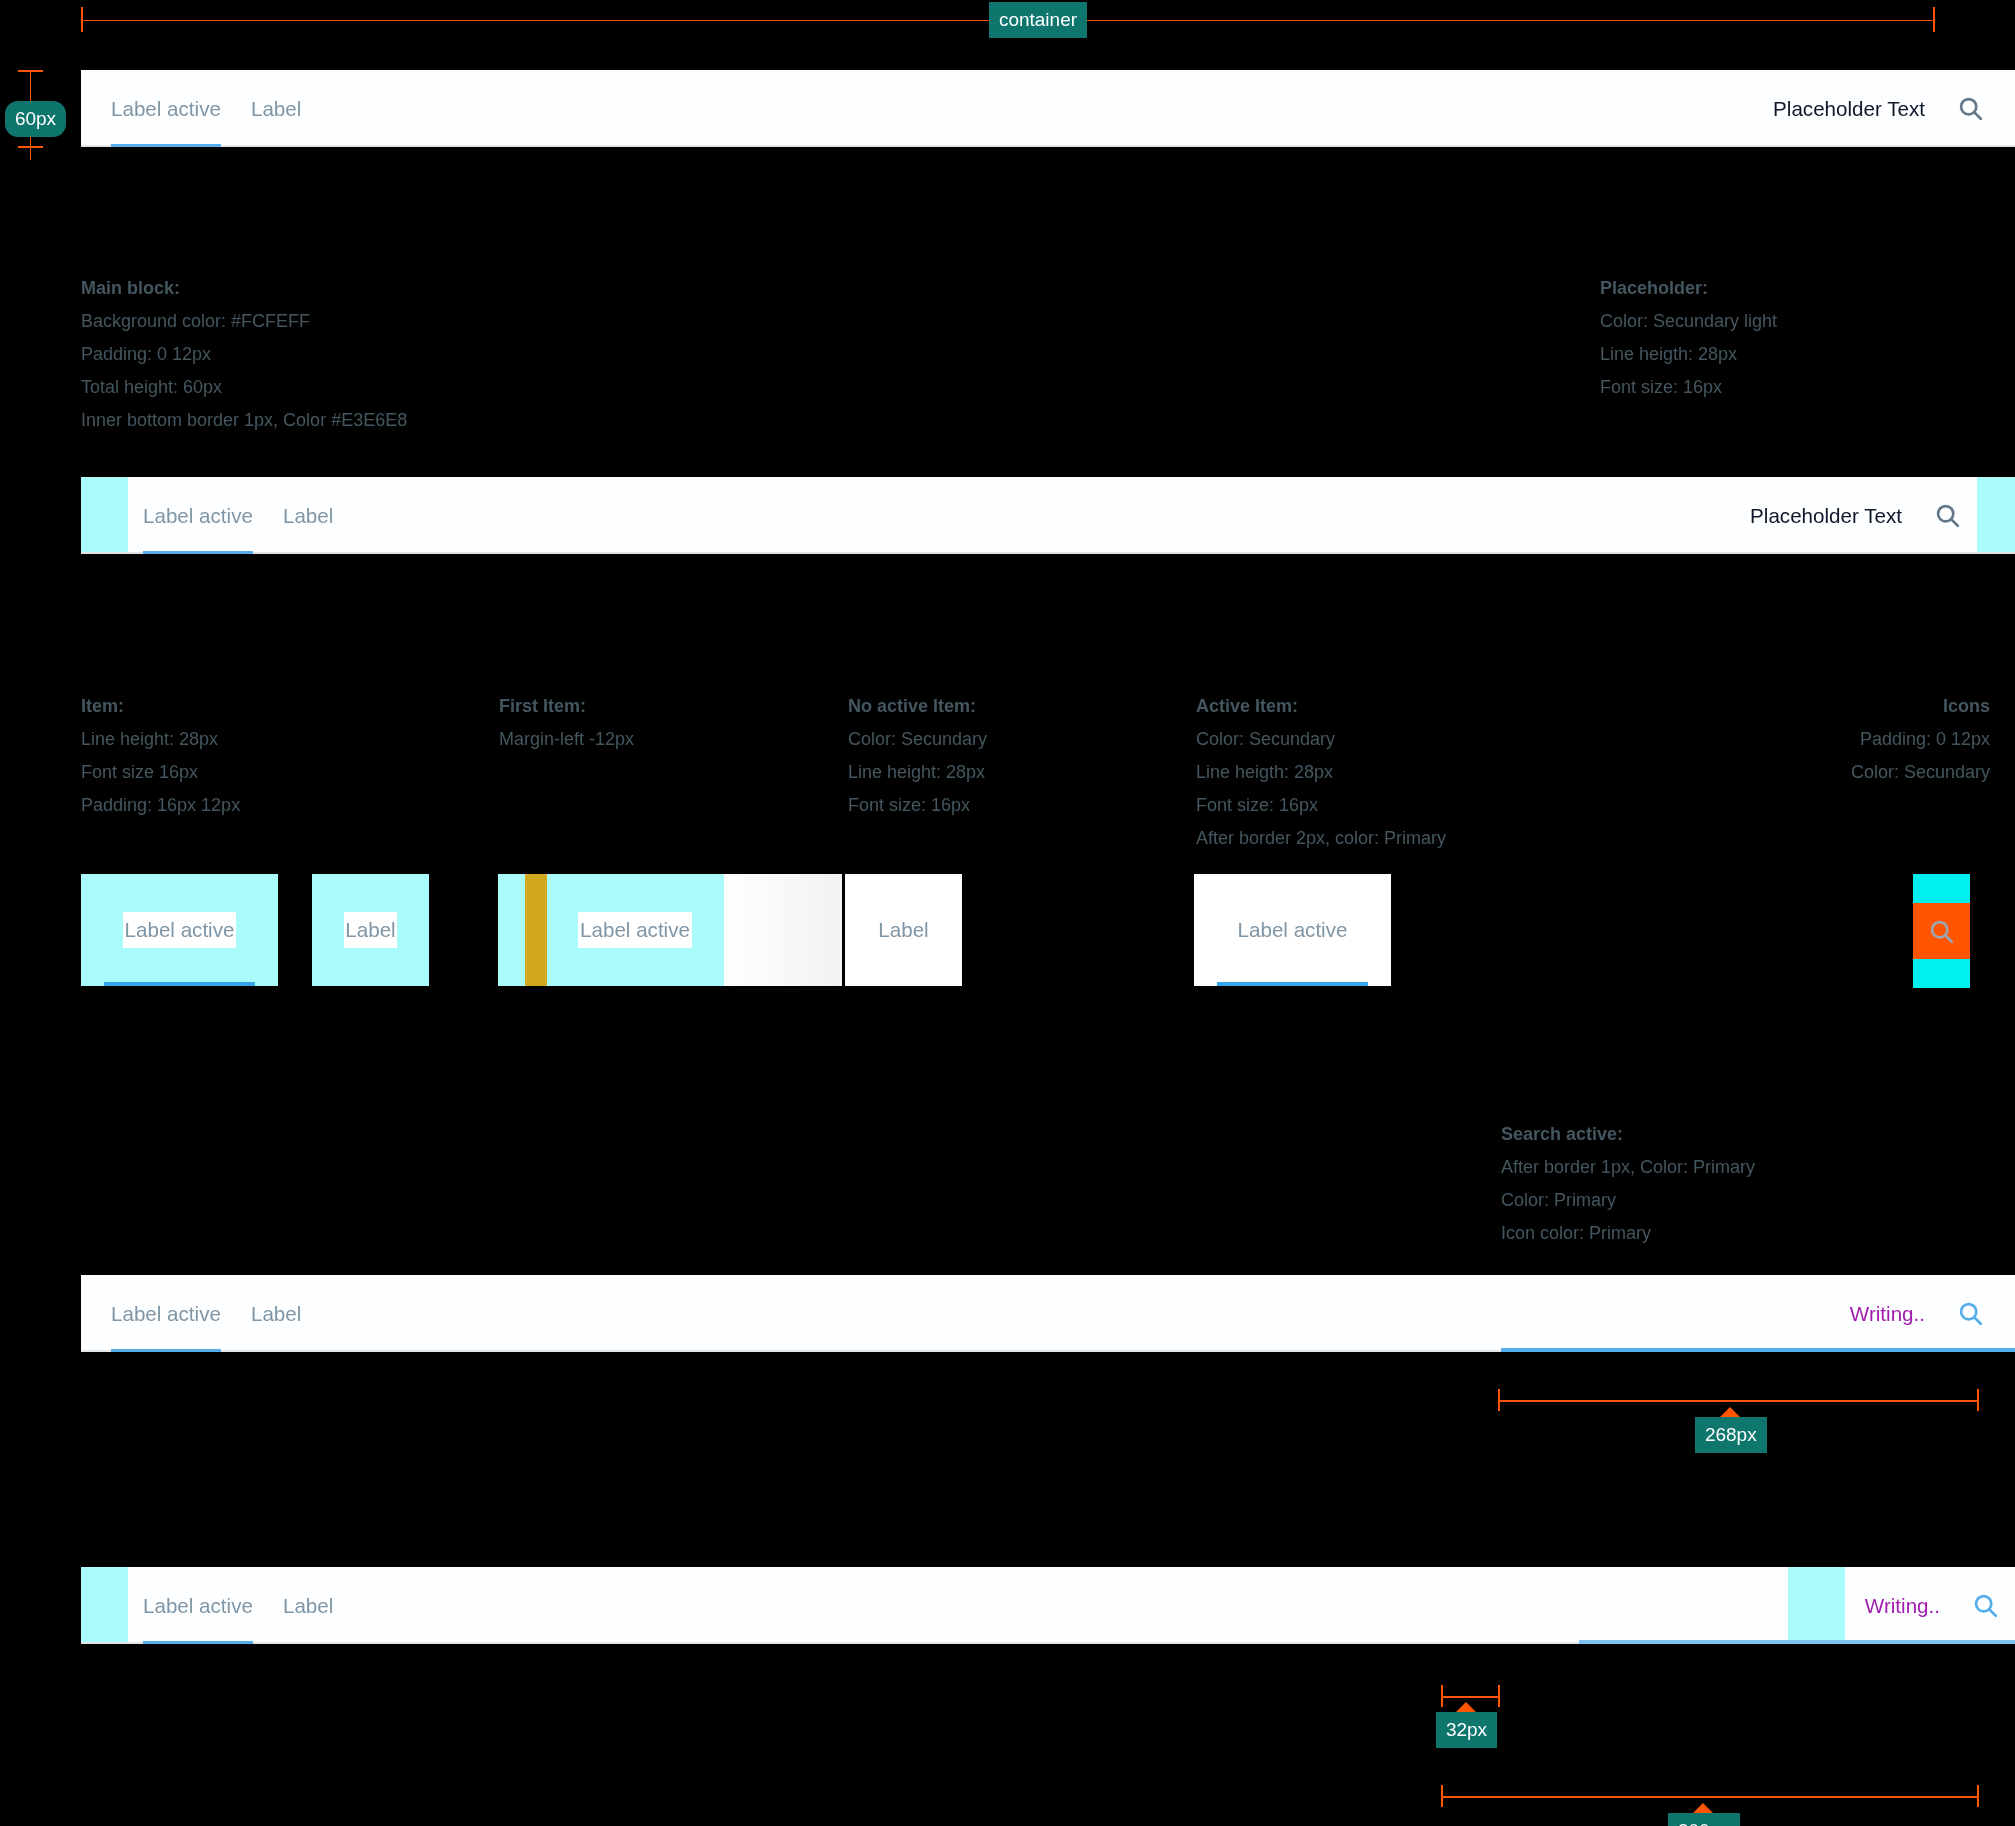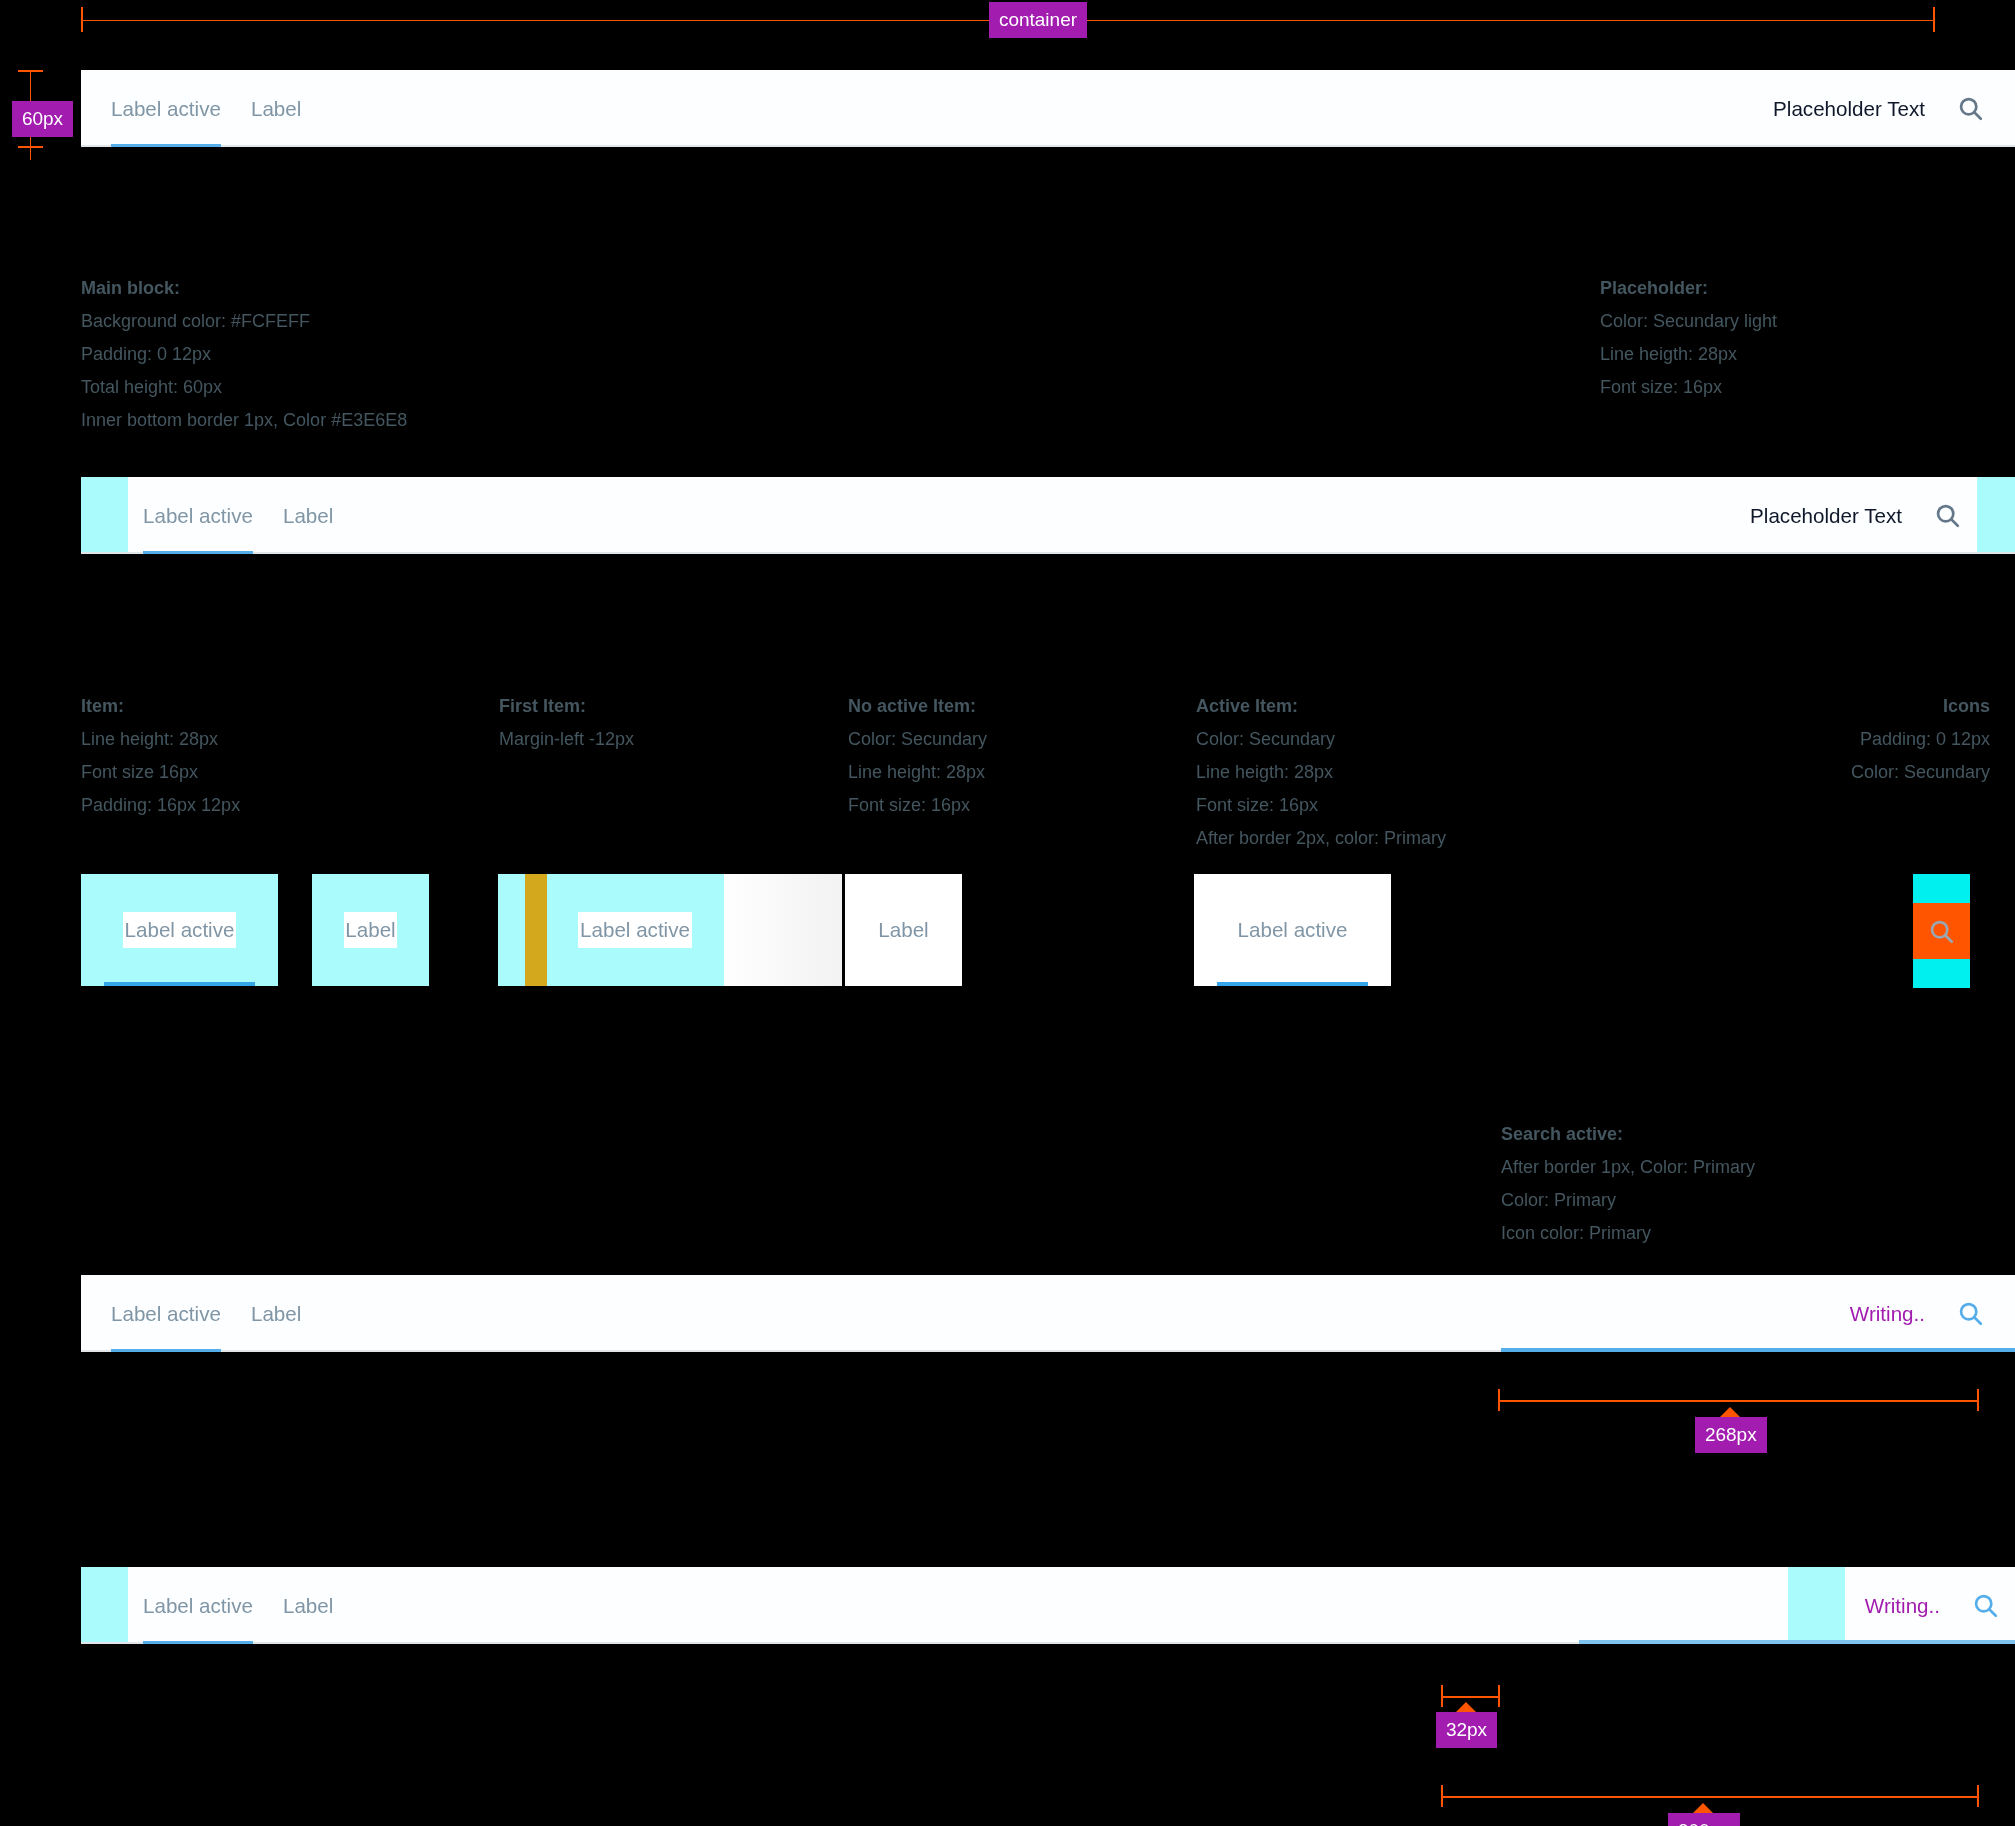--- a/index.html
+++ b/index.html
@@ -24,21 +24,21 @@
     background: #FF5500;
     width: 1.8px;
   }
   .measure-tick-h {
     position: absolute;
     background: #FF5500;
     height: 1.8px;
   }
   .badge {
     position: absolute;
-    background: #a21caf;
+    background: #0f766e;
     color: #ffffff;
     font-size: 19px;
     line-height: 1;
     padding: 8px 9.9px 9px 9.9px;
     white-space: nowrap;
     text-align: left;
   }
   .badge.caret::after {
     content: "";
     position: absolute;
@@ -186,21 +186,21 @@
   <div class="measure-line" style="left:81px; top:19.7px; width:1854px;"></div>
   <div class="measure-tick" style="left:81px; top:7.2px; height:25px;"></div>
   <div class="measure-tick" style="left:1933px; top:7.2px; height:25px;"></div>
   <div class="badge" style="left:989px; top:1.8px;">container</div>
 </div>
 
 <div>
   <div class="measure-tick" style="left:29.6px; top:70px; height:90px;"></div>
   <div class="measure-tick-h" style="left:18px; top:70px; width:25px;"></div>
   <div class="measure-tick-h" style="left:18px; top:146px; width:25px;"></div>
-  <div class="badge" style="left:12px; top:101px;">60px</div>
+  <div class="badge" style="left:5px; top:101px;border-radius:13px;">60px</div>
 </div>
 
 <div class="navbar" style="left:81px; top:70px; width:1934px; padding:0 15px;">
   <div class="nav-left">
     <div class="nav-item active">
       <span>Label active</span>
     </div>
     <div class="nav-item">
       <span>Label</span>
     </div>

